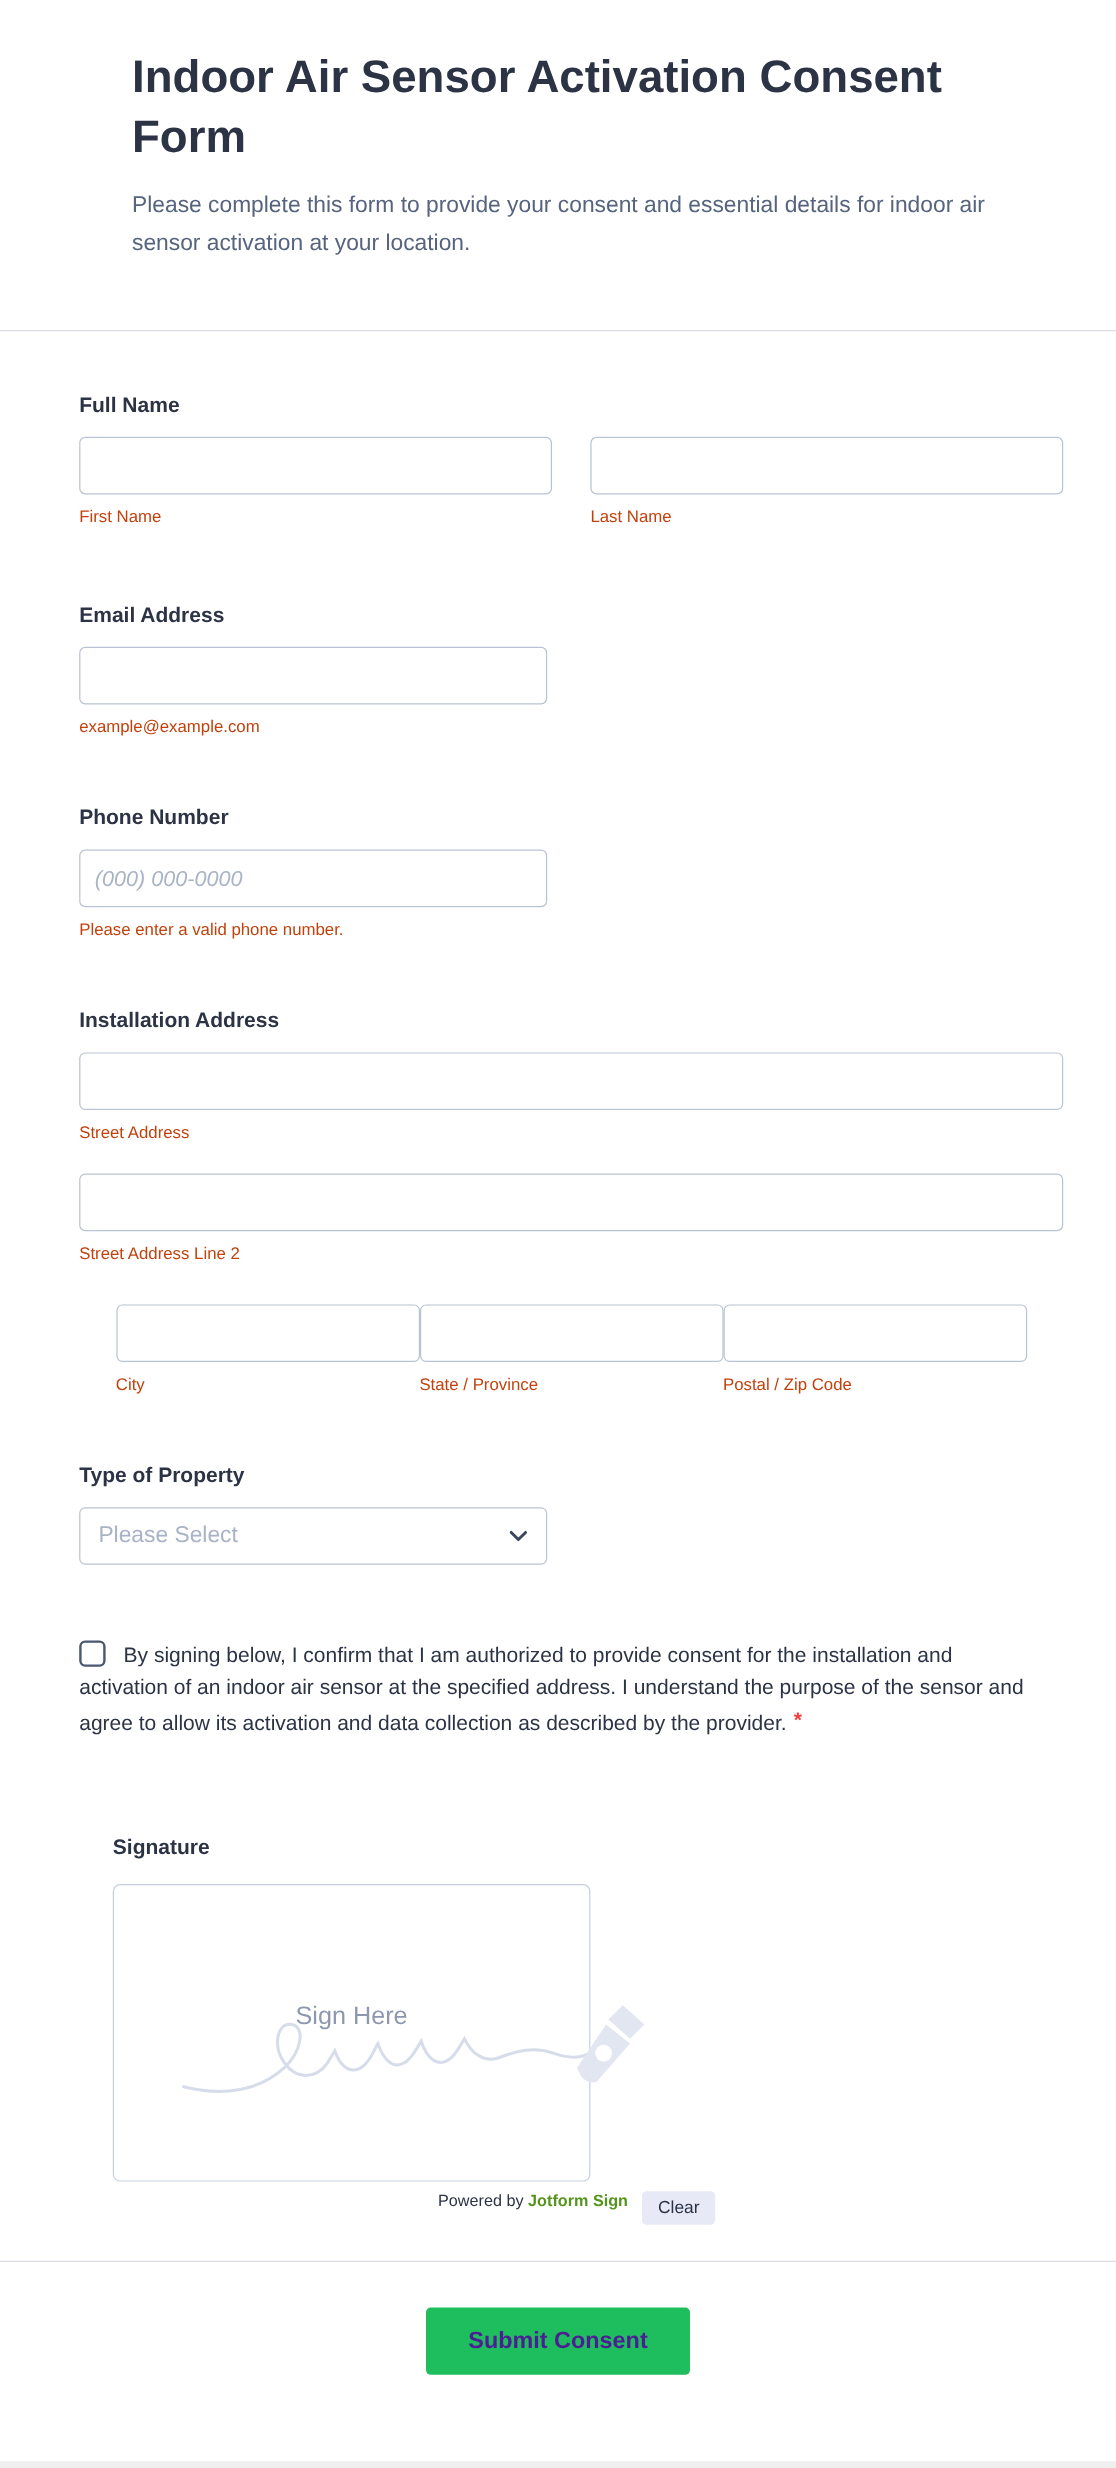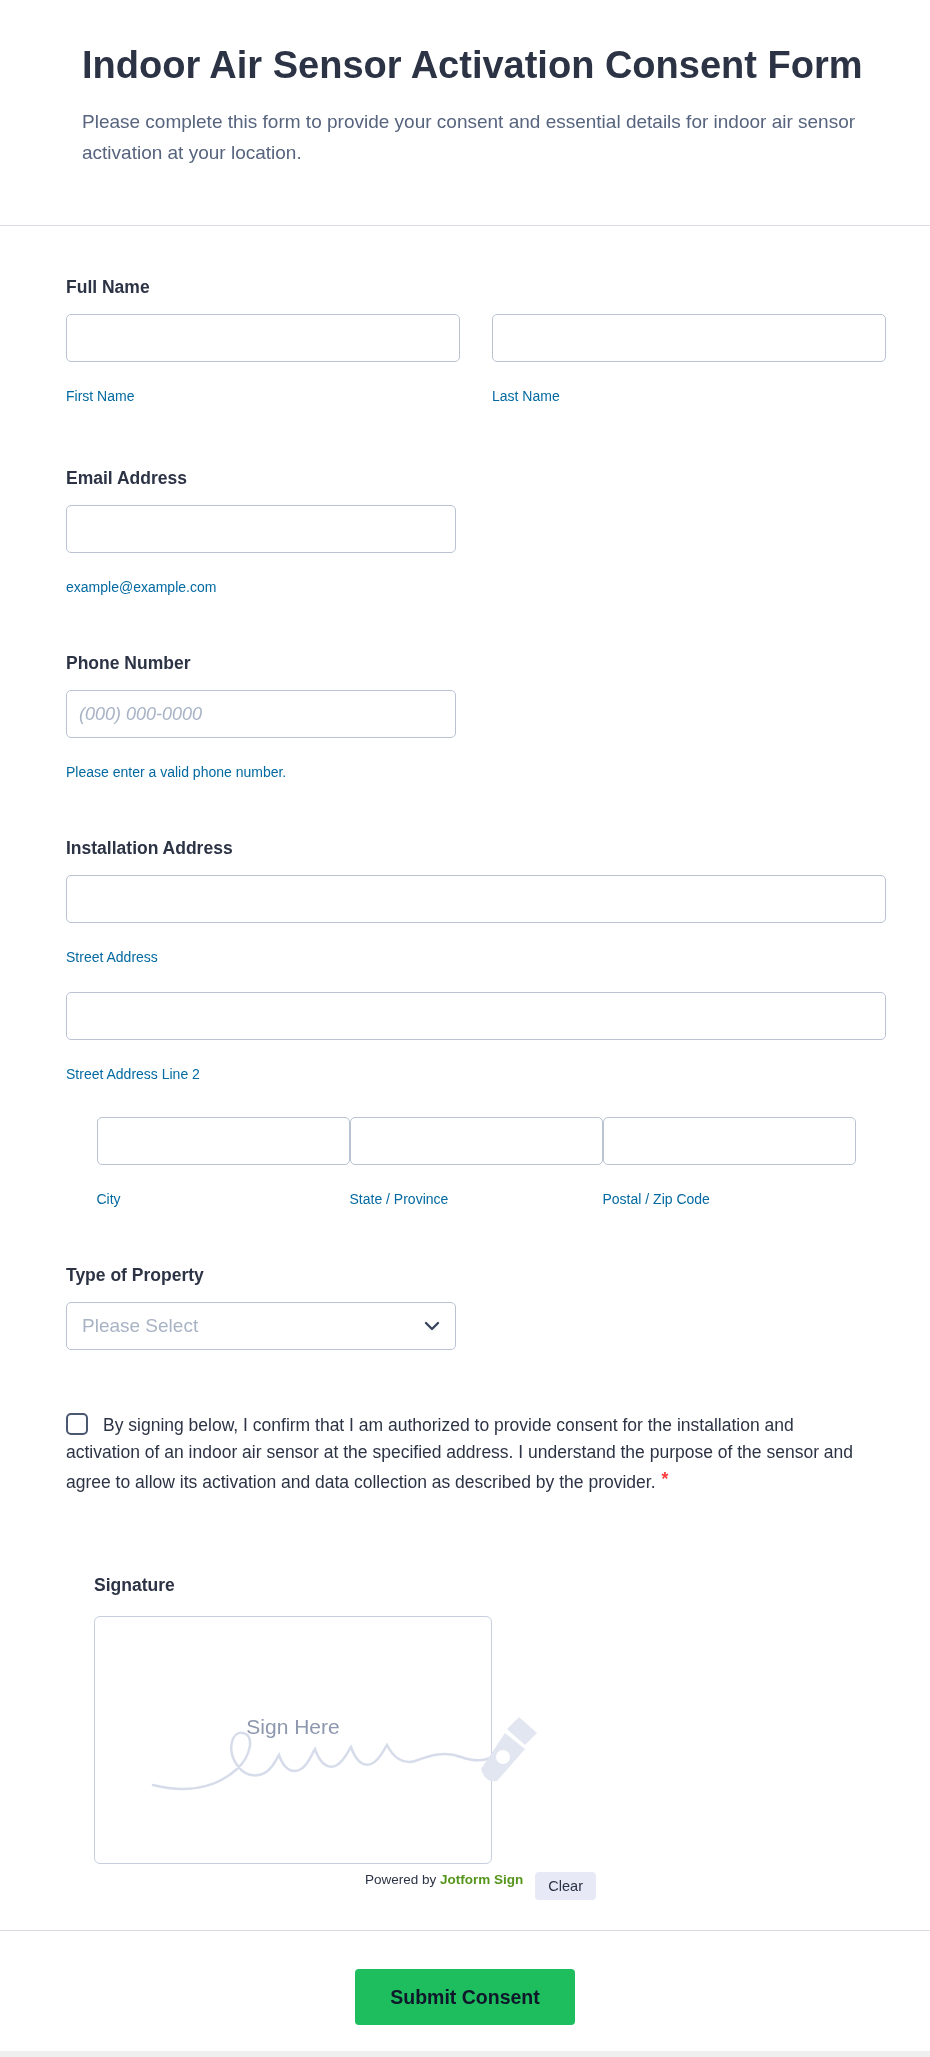--- a/index.html
+++ b/index.html
@@ -3,21 +3,21 @@
 <meta charset="utf-8">
 <style>
   * { box-sizing: border-box; margin: 0; padding: 0; }
   html, body { background: #ffffff; }
   body {
     width: 930px; height: 2057px;
     position: relative; overflow: hidden;
     font-family: "Liberation Sans", sans-serif;
     color: #2c3345;
   }
-  .header { padding: 40px 66px 0 82px; }
+  .header { padding: 40px 66px 0 82px; margin-left: 28px; }
   .form-title {
     font-size: 38px; font-weight: bold; color: #2c3345;
     line-height: 50px; max-width: 800px;
   }
   .form-subtitle {
     margin-top: 16px; font-size: 19px; line-height: 31px;
     color: #57647e; max-width: 820px;
   }
   .divider { height: 1px; background: #d9dce4; width: 100%; }
   .divider.top { margin-top: 57px; }
@@ -29,21 +29,21 @@
     display: block; font-size: 17.5px; font-weight: bold;
     color: #2c3345; line-height: 22px; margin-bottom: 16px;
   }
   .text-input {
     display: block; height: 48px; width: 100%;
     border: 1px solid #b9c3d1; border-radius: 5px;
     background: #fff; font-family: inherit;
     font-size: 18px; color: #2c3345; padding: 0 12px; outline: none;
   }
   .text-input::placeholder { color: #a8b3c5; opacity: 1; }
-  .sub-label { font-size: 14px; color: #0369a1; margin-top: 25px; line-height: 18px; }
+  .sub-label { font-size: 14px; color: #c2410c; margin-top: 9px; line-height: 18px; }
 
   .q-fullname { margin-top: 50px; }
   .q-email    { margin-top: 62px; }
   .q-phone    { margin-top: 56px; }
   .q-address  { margin-top: 56px; }
   .q-property { margin-top: 56px; }
 
   .name-row { display: flex; gap: 32px; }
   .name-col { width: 394px; }
   .w-med { width: 390px; font-style: italic; }
@@ -88,21 +88,21 @@
   .powered-text { font-size: 13.5px; color: #2c3345; }
   .brand { color: #55951c; font-weight: bold; }
   .clear-btn {
     background: #e7eaf6; border: none; border-radius: 4px;
     padding: 6px 13px; font-size: 14.5px; color: #2c3345;
     font-family: inherit; cursor: pointer;
   }
 
   .submit-row { text-align: center; margin-top: 38px; }
   .submit-btn {
-    width: 220px; height: 56px; background: #1ebd5e; color: #0f172a;
+    width: 220px; height: 56px; background: #1ebd5e; color: #4c1d95;
     border: none; border-radius: 4px; font-size: 19.5px; font-weight: bold;
     font-family: inherit; cursor: pointer;
   }
   .bottom-strip {
     position: absolute; left: 0; bottom: 0; width: 100%; height: 6px;
     background: #efefef;
   }
 </style>
 </head>
 <body>

